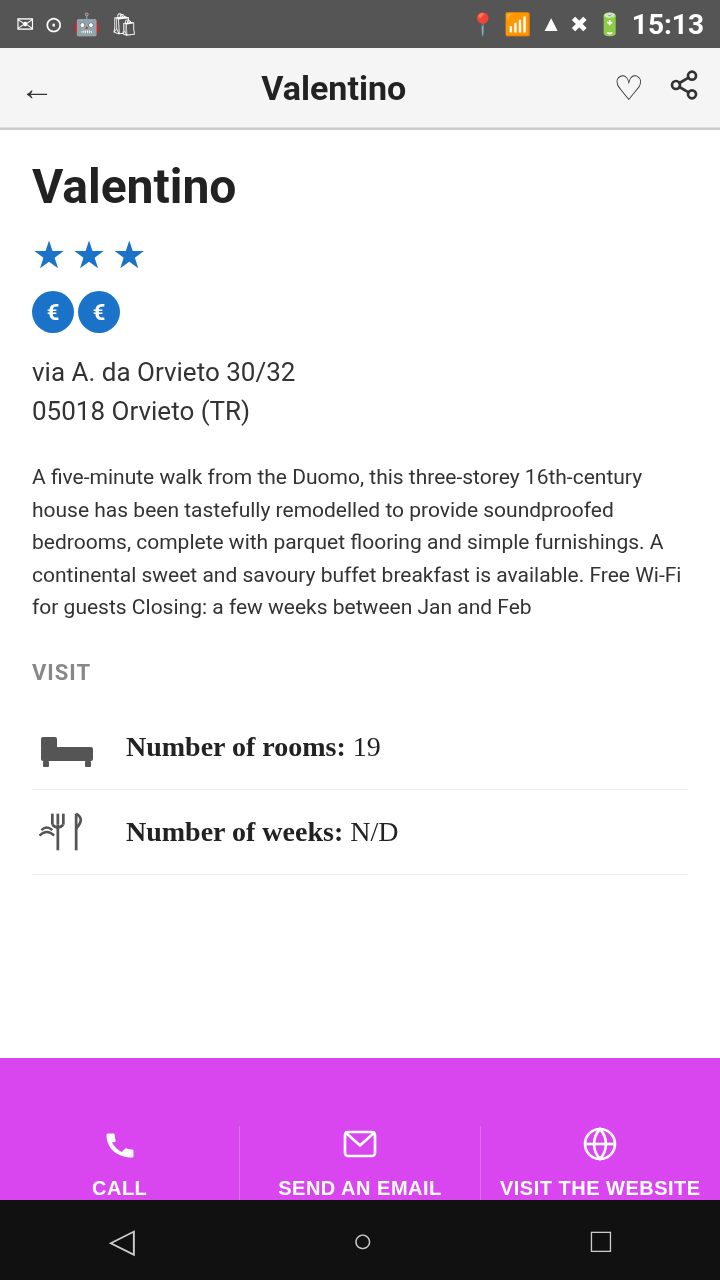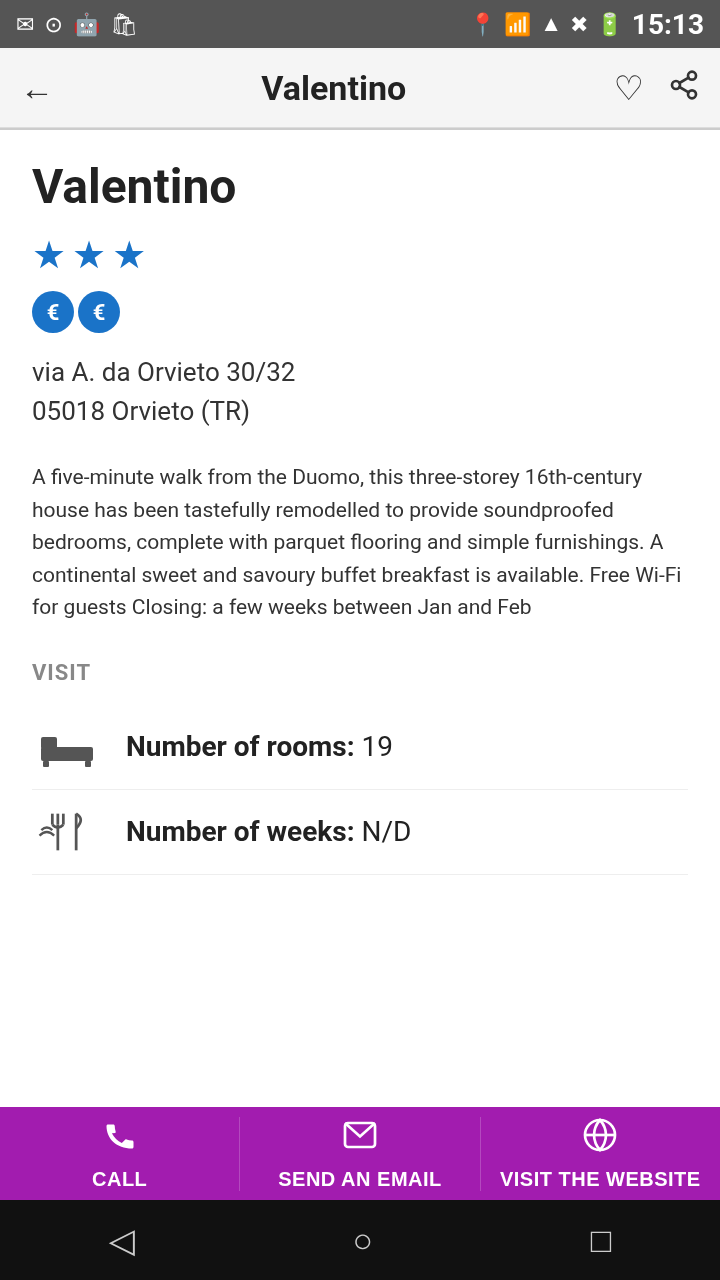--- a/index.html
+++ b/index.html
@@ -161,38 +161,39 @@
     .info-icon {
       width: 70px;
       display: flex;
       align-items: center;
       justify-content: center;
       flex-shrink: 0;
     }
     .info-text {
       font-size: 28px;
       color: #222;
+      font-family: Liberation Serif, serif;
     }
     .info-text strong {
       font-weight: bold;
     }
 
     
     .bed-icon-svg, .cutlery-icon-svg {
       width: 60px;
       height: 44px;
     }
 
     
     .bottom-bar {
       width: 100%;
-      height: 93px;
-      background: #a21caf;
-      display: flex;
-      align-items: center;
+      height: 142px;
+      background: #d946ef;
+      display: flex;
+      align-items: flex-end;
     }
     .bottom-btn {
       flex: 1;
       display: flex;
       flex-direction: column;
       align-items: center;
       justify-content: center;
       background: none;
       border: none;
       cursor: pointer;

